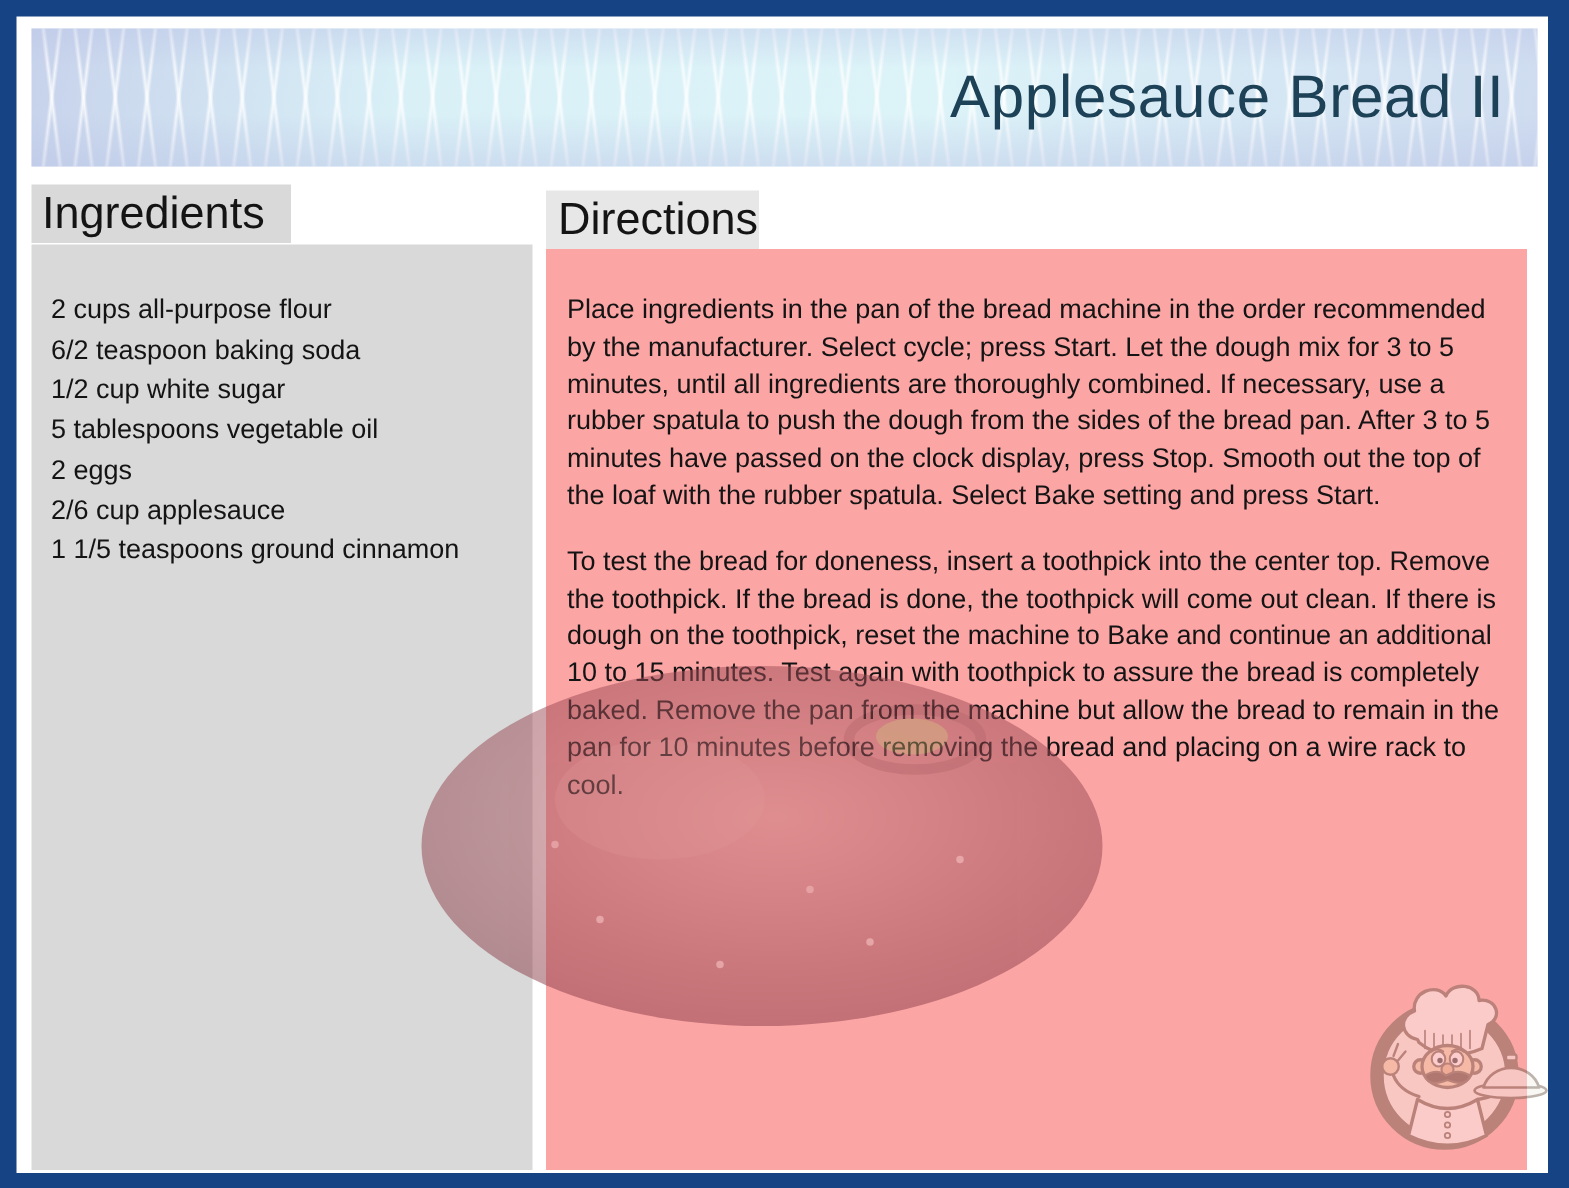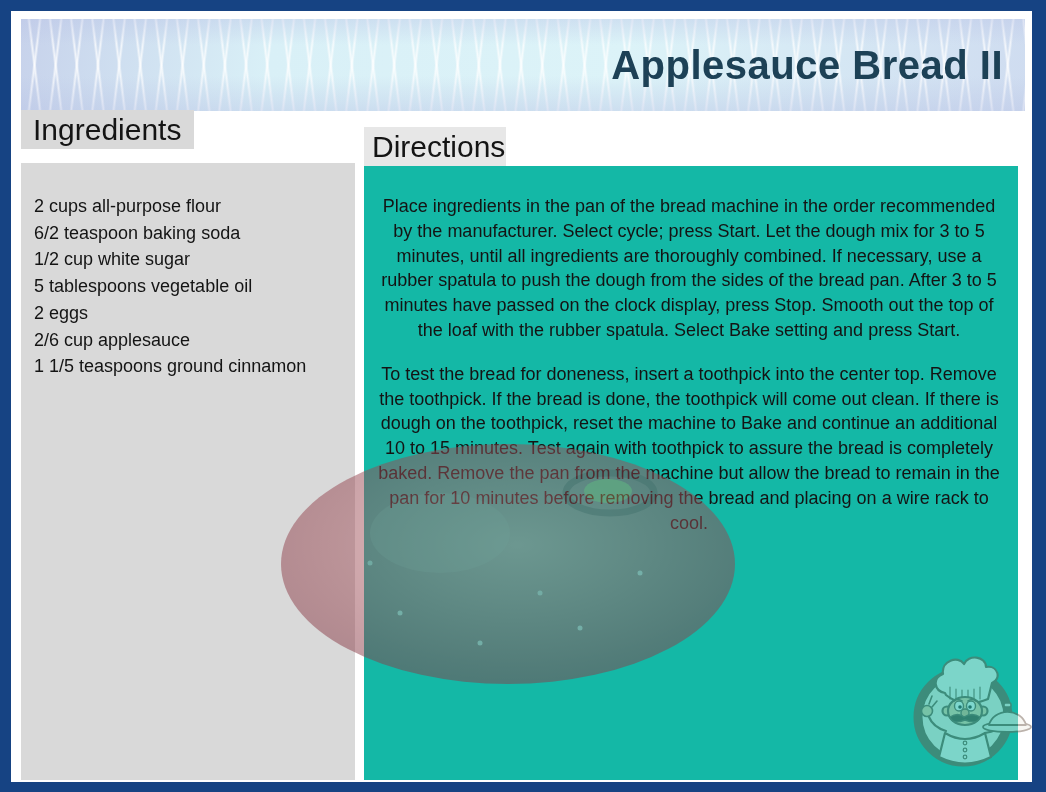--- a/index.html
+++ b/index.html
@@ -27,44 +27,44 @@
     justify-content: flex-end;
     padding-right: 22px;
     background:
       linear-gradient(to bottom, rgba(186,196,230,0.40) 0%, rgba(255,255,255,0) 28%, rgba(255,255,255,0) 62%, rgba(184,194,228,0.42) 100%),
       repeating-linear-gradient(97deg, rgba(255,255,255,0) 0px, rgba(255,255,255,0) 17px, rgba(255,255,255,0.75) 19px, rgba(255,255,255,0) 21px),
       repeating-linear-gradient(83deg, rgba(255,255,255,0) 0px, rgba(255,255,255,0) 17px, rgba(255,255,255,0.75) 19px, rgba(255,255,255,0) 21px),
       linear-gradient(100deg, #c7d2eb 0%, #d9f0f7 25%, #dcf3f8 60%, #cfdcf0 100%);
   }
   .banner h1 {
     font-size: 40px;
-    font-weight: 700;
+    font-weight: 400;
     letter-spacing: 0.5px;
     color: #1d4156;
   }
 
   
   .heading-box {
     position: absolute;
     height: 39px;
     display: flex;
     align-items: center;
     z-index: 0;
   }
   .heading-box span {
     font-size: 30px;
     font-weight: 400;
     color: #141414;
   }
-  .hb-left  { left: 10px;  top: 99px; width: 173px; background: #d9d9d9; padding-left: 12px; }
+  .hb-left  { left: 10px;  top: 112px; width: 173px; background: #d9d9d9; padding-left: 7px; }
   .hb-right { left: 353px; top: 116px; width: 142px; background: #e7e7e7; padding-left: 8px; }
 
   .body-box { position: absolute; z-index: 0; }
   .bb-left  { left: 10px;  top: 152px; width: 334px; height: 617px; background: #d9d9d9; padding-left: 8px; }
-  .bb-right { left: 353px; top: 155px; width: 654px; height: 614px; background: #14b8a6; text-align: center; }
+  .bb-right { left: 353px; top: 155px; width: 654px; height: 614px; background: #fca5a5; }
 
   .ing-list {
     position: relative;
     z-index: 2;
     padding: 30px 0 0 5px;
   }
   .ing-line {
     font-size: 18px;
     line-height: 26.7px;
     color: #141414;

